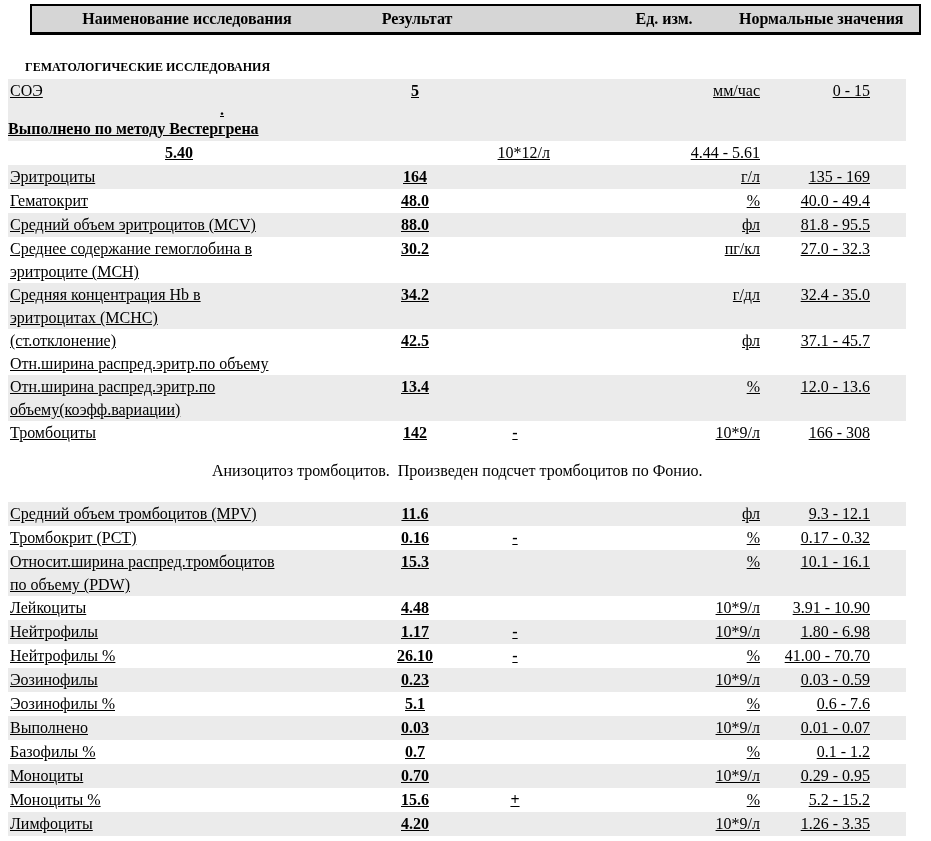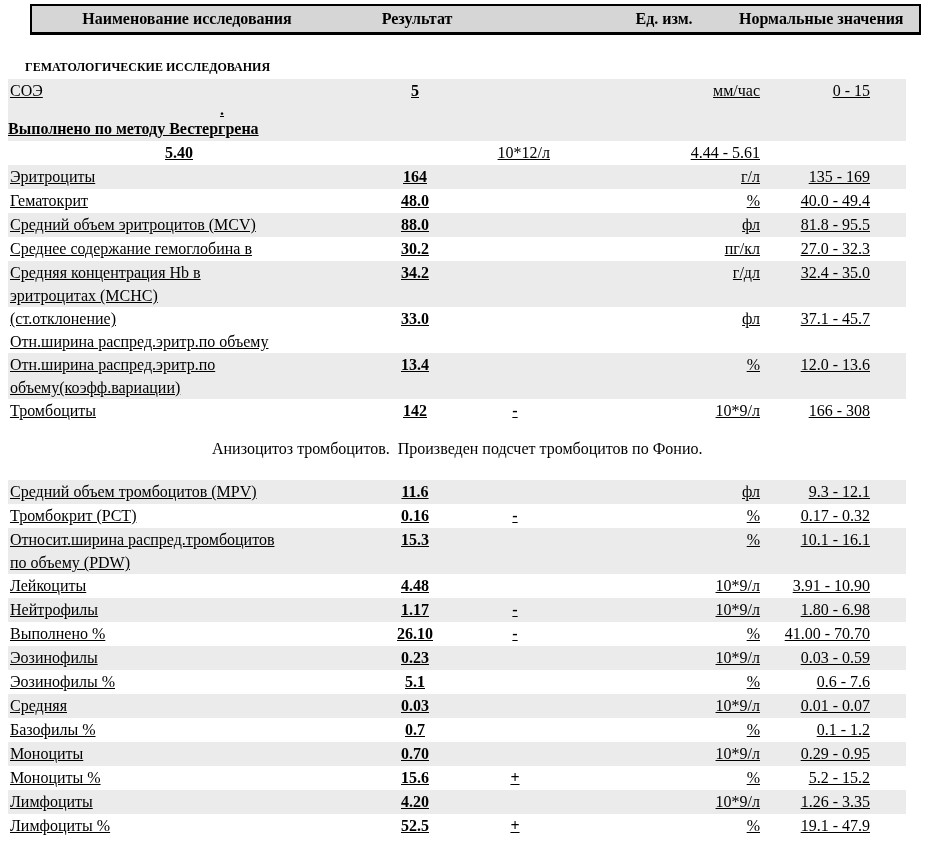--- a/index.html
+++ b/index.html
@@ -132,20 +132,21 @@
           <div class="cell c-flag"></div>
           <div class="cell c-unit">фл</div>
           <div class="cell c-normal">81.8 - 95.5</div>
           <div class="cell c-end"></div>
         </div>
       </div>
       <div class="row-block">
         <div class="row-grid">
           <div class="cell c-name">
             <div class="line">Среднее содержание гемоглобина в</div>
+            <div class="line">эритроците (MCH)</div>
           </div>
           <div class="cell c-result">30.2</div>
           <div class="cell c-flag"></div>
           <div class="cell c-unit">пг/кл</div>
           <div class="cell c-normal">27.0 - 32.3</div>
           <div class="cell c-end"></div>
         </div>
       </div>
       <div class="row-block zebra">
         <div class="row-grid">
@@ -159,21 +160,21 @@
           <div class="cell c-normal">32.4 - 35.0</div>
           <div class="cell c-end"></div>
         </div>
       </div>
       <div class="row-block">
         <div class="row-grid">
           <div class="cell c-name">
             <div class="line">(ст.отклонение)</div>
             <div class="line">Отн.ширина распред.эритр.по объему</div>
           </div>
-          <div class="cell c-result">33.0</div>
+          <div class="cell c-result">42.5</div>
           <div class="cell c-flag"></div>
           <div class="cell c-unit">фл</div>
           <div class="cell c-normal">37.1 - 45.7</div>
           <div class="cell c-end"></div>
         </div>
       </div>
       <div class="row-block zebra">
         <div class="row-grid">
           <div class="cell c-name">
             <div class="line">Отн.ширина распред.эритр.по</div>
@@ -258,21 +259,21 @@
           <div class="cell c-result">1.17</div>
           <div class="cell c-flag">-</div>
           <div class="cell c-unit">10*9/л</div>
           <div class="cell c-normal">1.80 - 6.98</div>
           <div class="cell c-end"></div>
         </div>
       </div>
       <div class="row-block">
         <div class="row-grid">
           <div class="cell c-name">
-            <div class="line">Выполнено %</div>
+            <div class="line">Нейтрофилы %</div>
           </div>
           <div class="cell c-result">26.10</div>
           <div class="cell c-flag">-</div>
           <div class="cell c-unit">%</div>
           <div class="cell c-normal">41.00 - 70.70</div>
           <div class="cell c-end"></div>
         </div>
       </div>
       <div class="row-block zebra">
         <div class="row-grid">
@@ -294,21 +295,21 @@
           <div class="cell c-result">5.1</div>
           <div class="cell c-flag"></div>
           <div class="cell c-unit">%</div>
           <div class="cell c-normal">0.6 - 7.6</div>
           <div class="cell c-end"></div>
         </div>
       </div>
       <div class="row-block zebra">
         <div class="row-grid">
           <div class="cell c-name">
-            <div class="line">Средняя</div>
+            <div class="line">Выполнено</div>
           </div>
           <div class="cell c-result">0.03</div>
           <div class="cell c-flag"></div>
           <div class="cell c-unit">10*9/л</div>
           <div class="cell c-normal">0.01 - 0.07</div>
           <div class="cell c-end"></div>
         </div>
       </div>
       <div class="row-block">
         <div class="row-grid">

